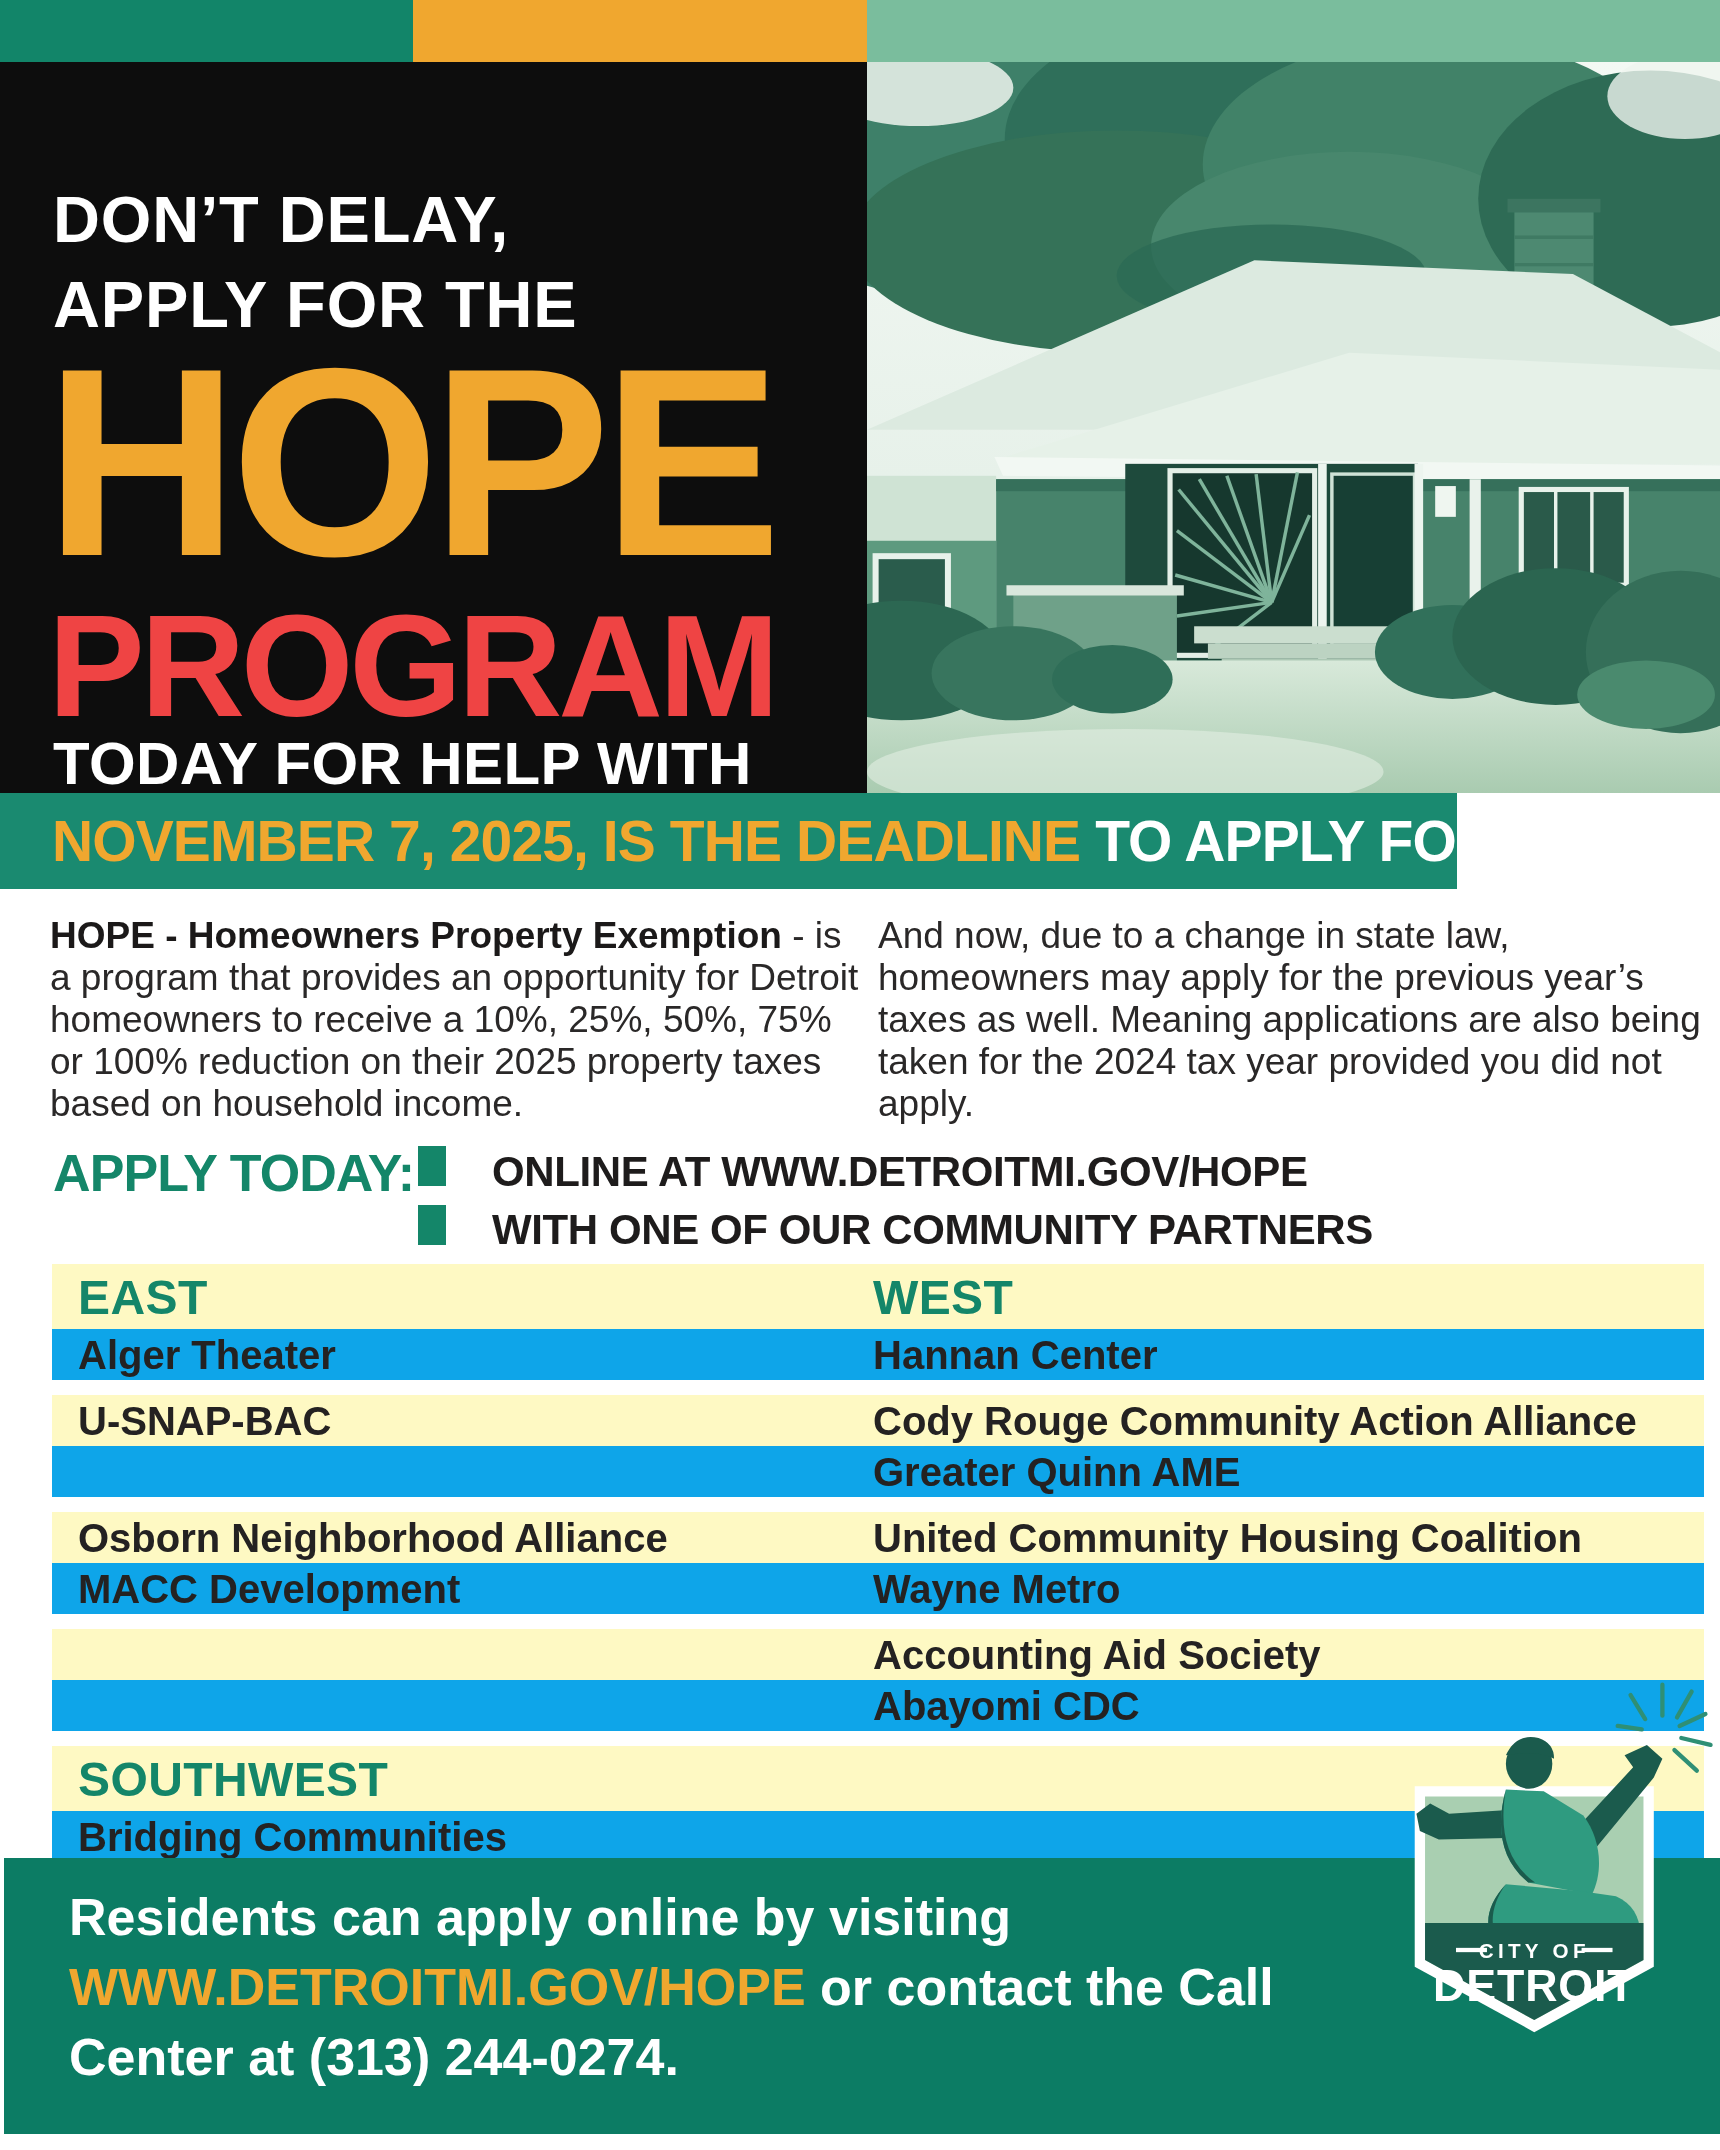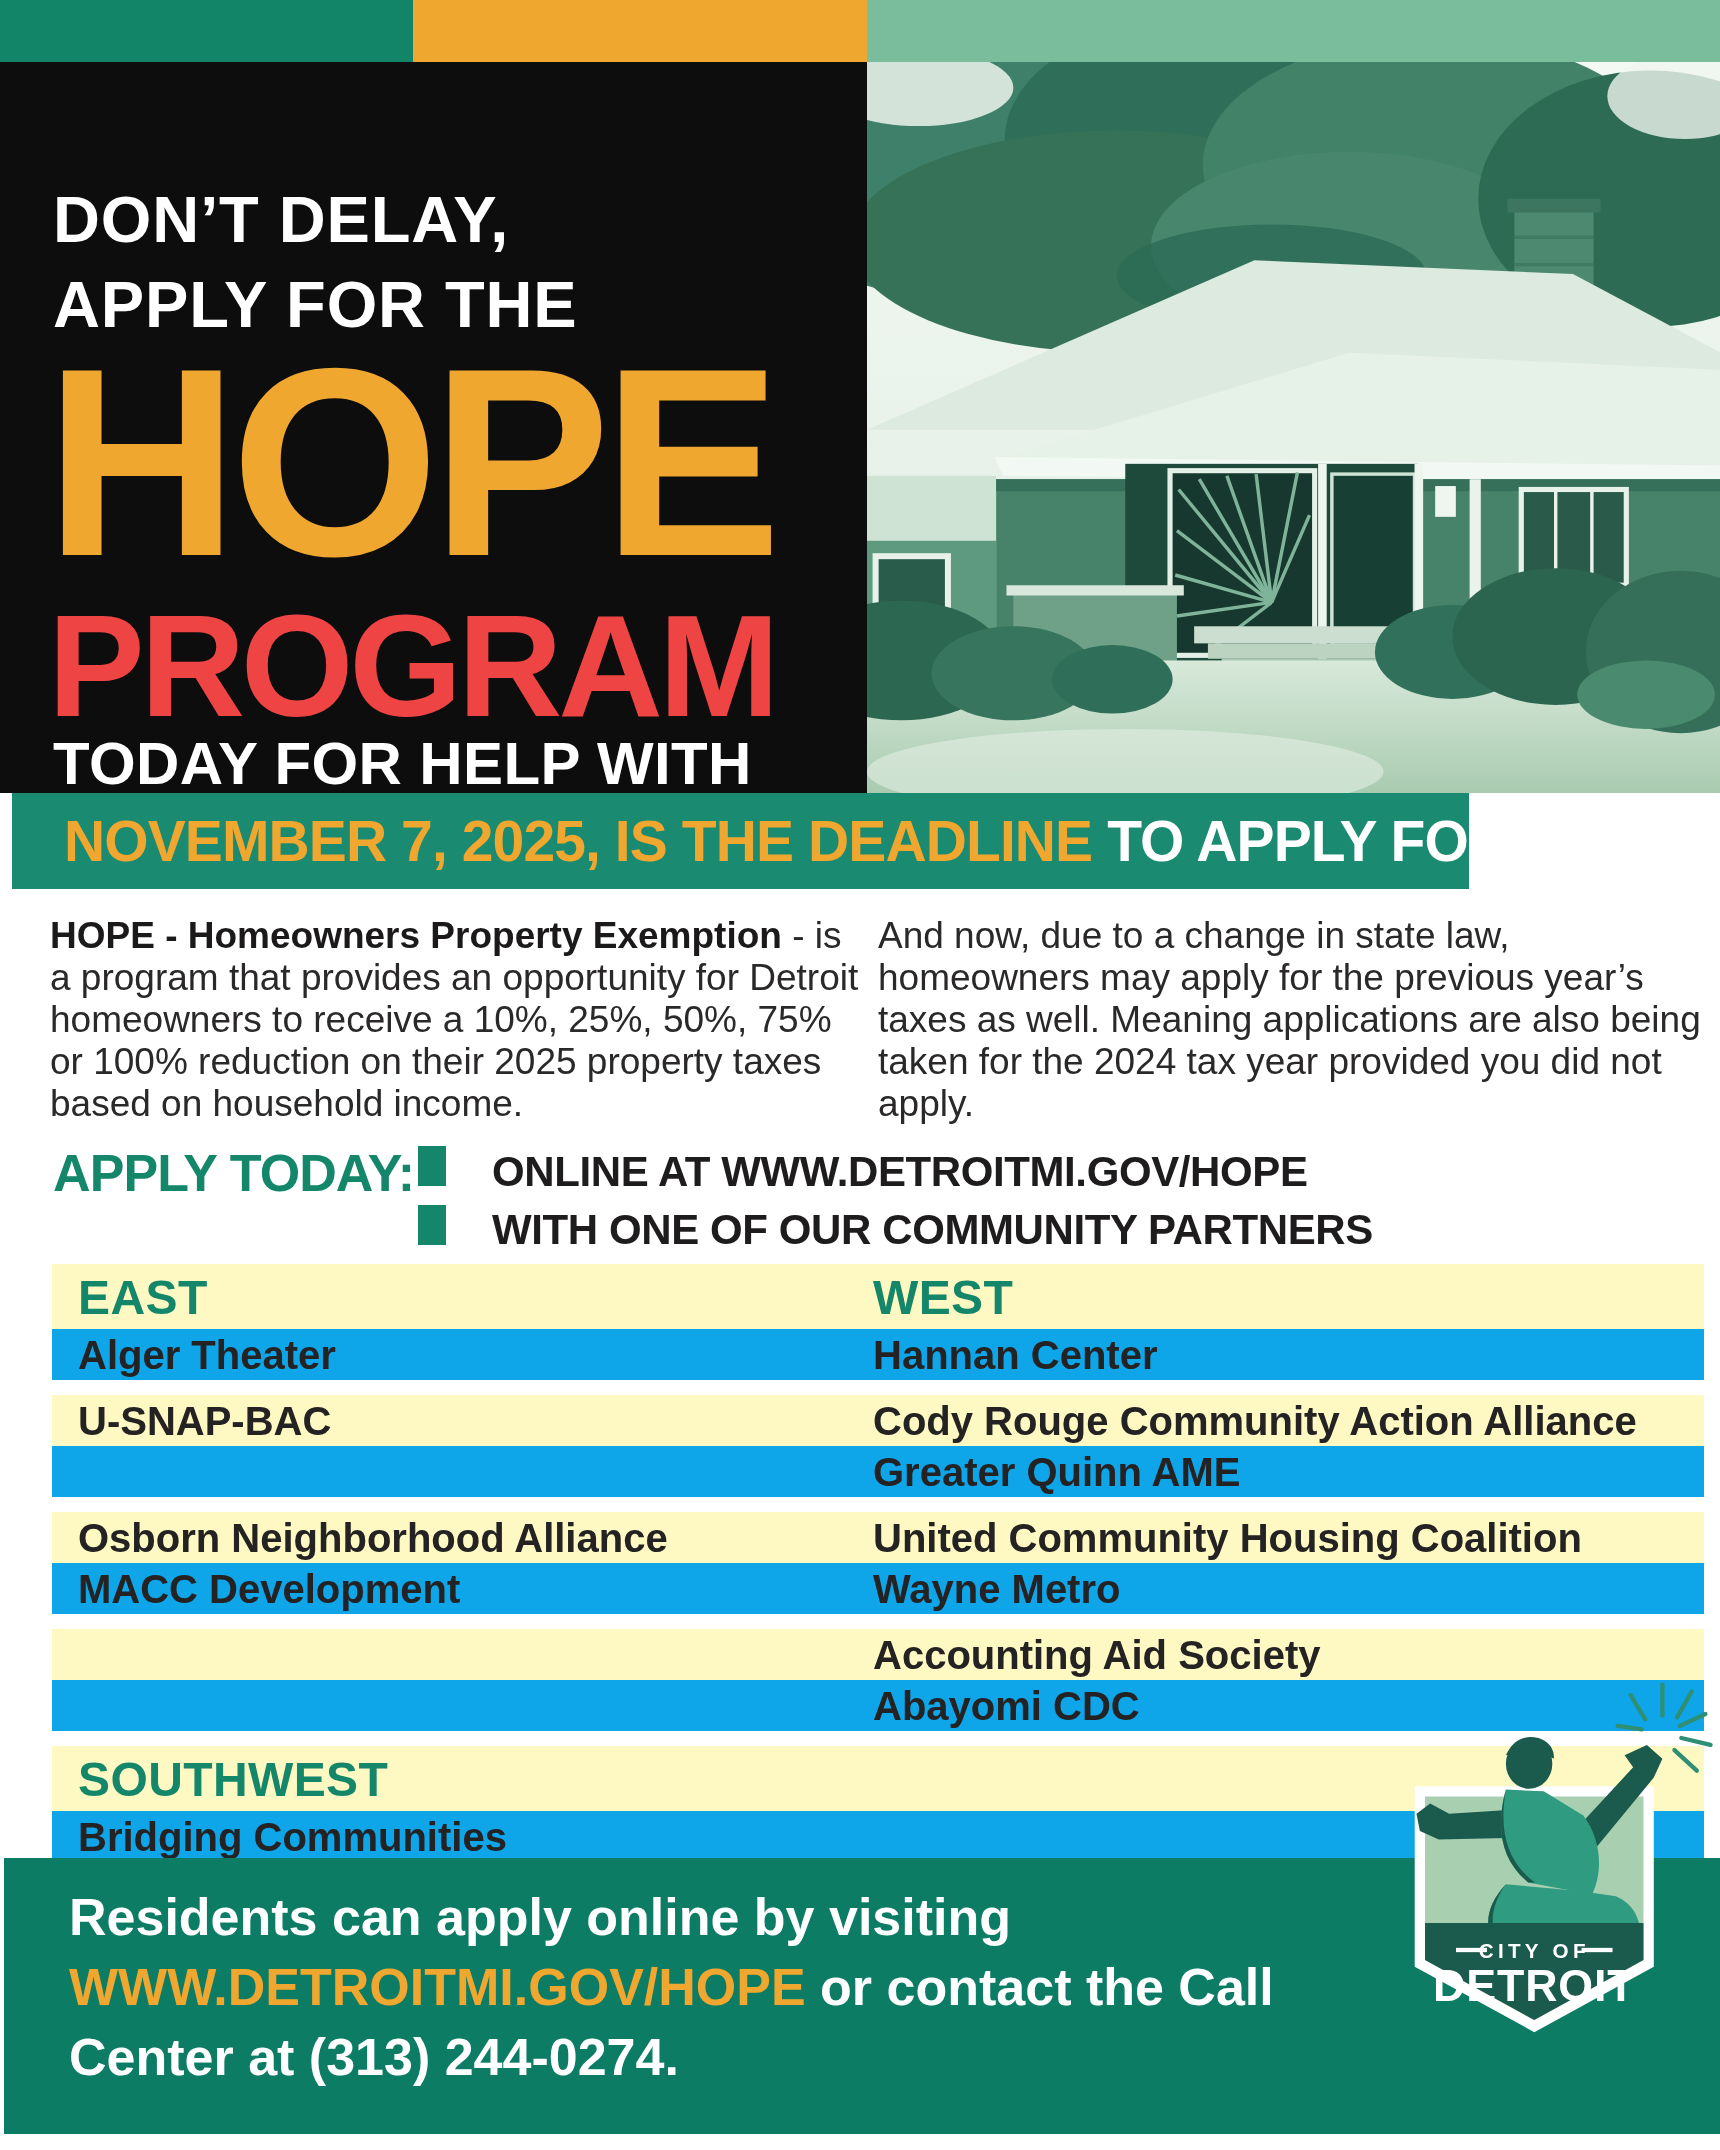--- a/index.html
+++ b/index.html
@@ -22,21 +22,21 @@
         font-weight:800;color:#F0A72F;letter-spacing:-7.7px;white-space:nowrap;}
   .program{position:absolute;left:48px;top:540px;font-size:145px;line-height:129px;
         font-weight:800;color:#ef4444;letter-spacing:-4.3px;white-space:nowrap;}
   .hl3{top:667px;font-size:60px;letter-spacing:0.4px;}
   .hl4{top:737px;font-size:60px;letter-spacing:0.4px;}
 
   
   .photo{left:867px;top:62px;width:854px;height:731px;}
 
   
-  .banner{left:12px;top:793px;width:1457px;height:96px;background:#1A8A70;
+  .banner{left:0;top:793px;width:1457px;height:96px;background:#1A8A70;
           display:flex;align-items:center;padding-left:52px;box-sizing:border-box;}
   .banner span{font-size:57px;font-weight:800;letter-spacing:-0.9px;white-space:pre;}
   .banner .y{color:#F0A72F;}
   .banner .wt{color:#FFFFFF;}
 
   
   .intro{top:915px;font-size:37px;line-height:42px;color:#2A2828;}
   .intro-left{left:50px;width:817px;}
   .intro-right{left:878px;width:830px;}
   .intro b{font-weight:800;color:#1B1919;}

